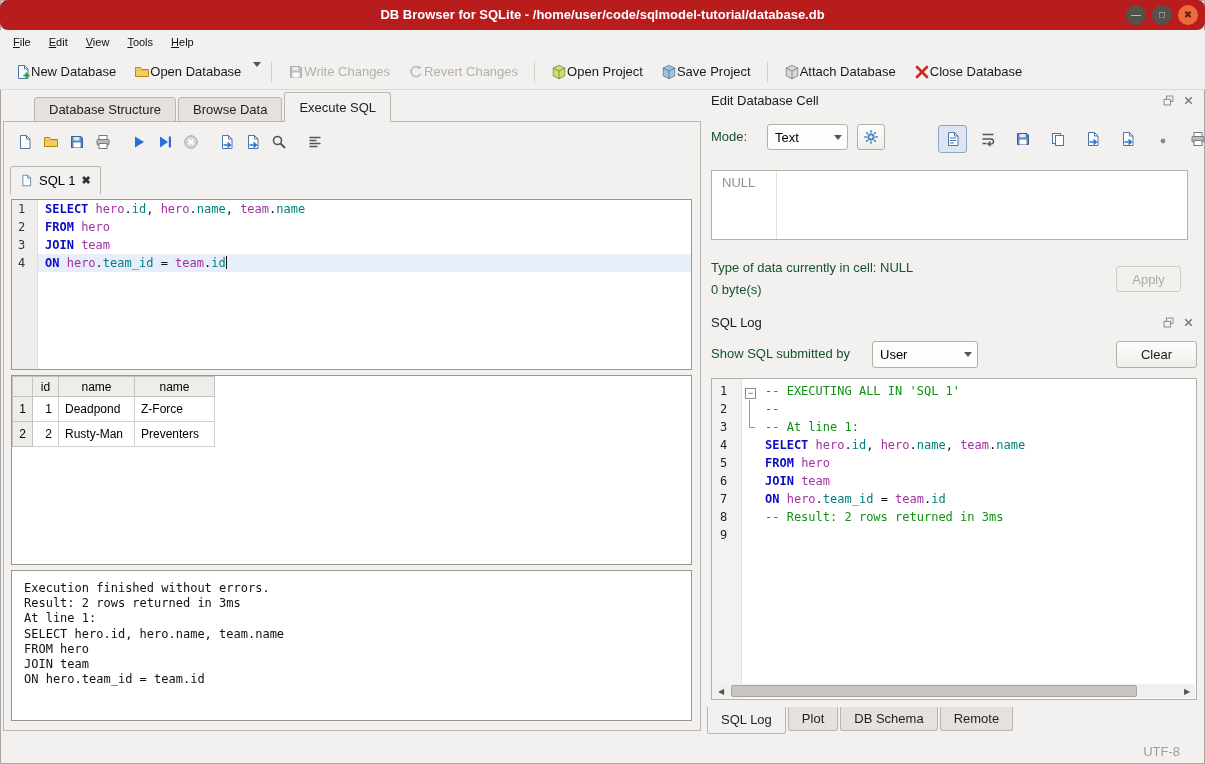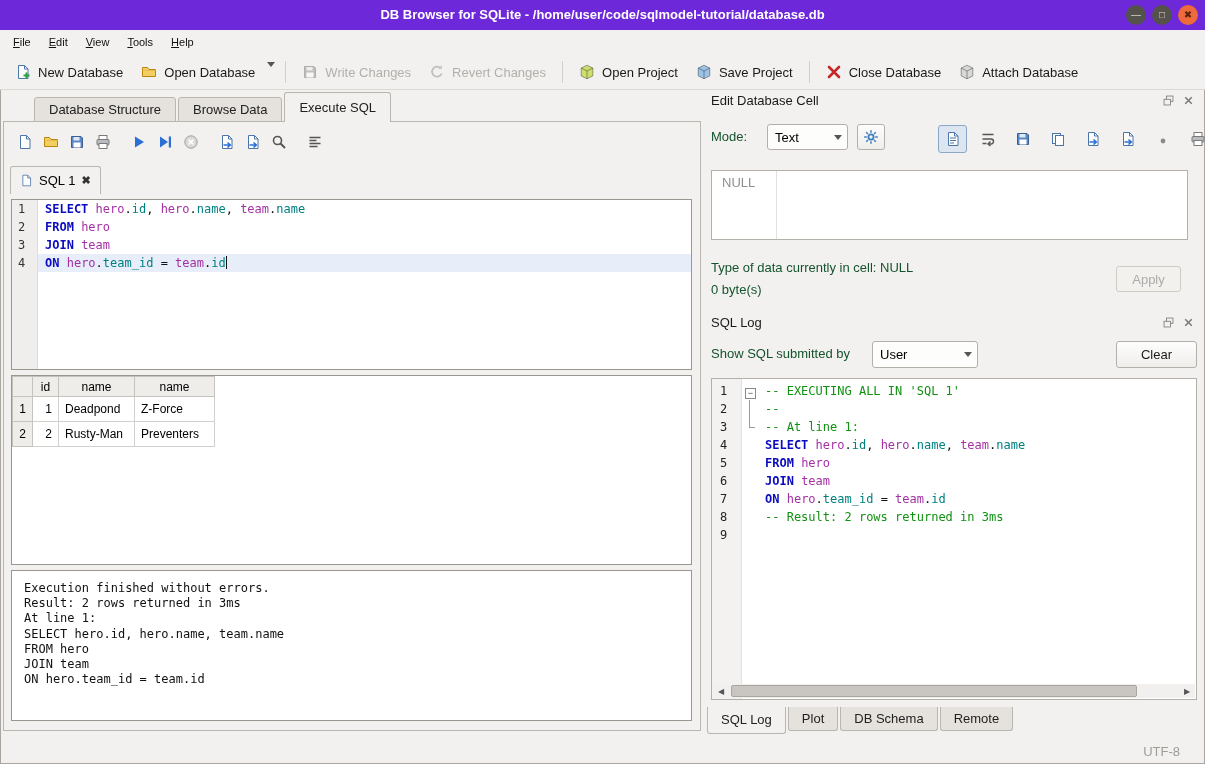--- a/index.html
+++ b/index.html
@@ -5,34 +5,34 @@
   html,body{margin:0;padding:0;}
   body{
     width:1205px;height:764px;position:relative;overflow:hidden;
     font-family:"Liberation Sans",sans-serif;background:#f2f1ef;
     box-shadow:inset 0 0 0 1px #aaa59e;
     --kw:#0b0bc0;--tbl:#a431a4;--fld:#008080;--cmt:#119111;
   }
   .ic{width:16px;height:16px;display:block;}
   .ic-sm{width:13px;height:13px;display:block;}
   
-  .titlebar{position:absolute;left:0;top:0;width:100%;height:30px;background:#6d28d9;
-    color:#fff;font-weight:bold;font-size:13px;line-height:30px;text-align:center;}
+  .titlebar{position:absolute;left:0;top:0;width:100%;height:30px;background:#b91c1c;
+    color:#fff;font-weight:bold;font-size:13px;line-height:30px;text-align:center;border-radius:8px;}
   .winbtns{position:absolute;right:7px;top:5px;display:flex;gap:6px;}
   .winbtn{width:20px;height:20px;border-radius:50%;background:#54524b;color:#d6d3cc;
     font-size:10px;line-height:19px;text-align:center;font-weight:normal;}
   .winbtn.close{background:#ef6a3a;color:#5a2410;}
   
   .menubar{position:absolute;left:0;top:30px;width:100%;height:24px;background:#f2f1ef;display:flex;align-items:center;padding-left:4px;box-sizing:border-box;}
   .menu-item{display:inline-block;padding:3px 9px;font-size:11px;color:#111;}
   .menu-item::first-letter{text-decoration:underline;}
   
   .toolbar{position:absolute;left:0;top:54px;width:100%;height:36px;background:#f2f1ef;
     border-bottom:1px solid #dbd8d2;display:flex;align-items:center;padding-left:6px;box-sizing:border-box;}
-  .tbtn{display:flex;align-items:flex-end;gap:7px;padding:6px 9px;font-size:13px;color:#1a1a1a;border-radius:3px;}
+  .tbtn{display:flex;align-items:center;gap:0;padding:6px 9px;font-size:13px;color:#1a1a1a;border-radius:3px;}
   .tbtn.disabled{color:#b3b0ab;}
   .tbtn.disabled .ic{filter:grayscale(1) opacity(.45);}
   .tdrop{padding:6px 3px;font-size:9px;color:#444;}
   .tsep{width:1px;height:22px;background:#d3d0ca;margin:0 7px;}
   
   .main-tabs{position:absolute;left:4px;top:92px;height:30px;display:flex;align-items:flex-end;z-index:5;margin-left:30px;}
   .tab{height:23px;line-height:23px;padding:0 14px;font-size:13px;background:#e5e2dd;
     border:1px solid #b9b6b0;border-bottom:1px solid #b9b6b0;margin-right:2px;border-radius:3px 3px 0 0;color:#222;}
   .tab.active{height:29px;line-height:29px;background:#f2f1ef;border-bottom:none;}
   .left-frame{position:absolute;left:3px;top:121px;width:698px;height:610px;border:1px solid #b9b6b0;background:#f2f1ef;box-sizing:border-box;}
@@ -249,30 +249,30 @@
     <span>Open Project</span>
   </div>
   <div class="tbtn">
     <svg class="ic" style="color:#9cc3e6">
         <use href="#i-cube"></use>
       </svg>
     <span>Save Project</span>
   </div>
   <div class="tsep"></div>
   <div class="tbtn">
+    <svg class="ic" style="color:#d8d8d8">
+        <use href="#i-cube"></use>
+      </svg>
+    <span>Attach Database</span>
+  </div>
+  <div class="tbtn">
     <svg class="ic">
         <use href="#i-xred"></use>
       </svg>
     <span>Close Database</span>
-  </div>
-  <div class="tbtn">
-    <svg class="ic" style="color:#d8d8d8">
-        <use href="#i-cube"></use>
-      </svg>
-    <span>Attach Database</span>
   </div>
 </div>
 
 <div class="main-tabs">
   <div class="tab">Database Structure</div>
   <div class="tab">Browse Data</div>
   <div class="tab active">Execute SQL</div>
 </div>
 
 <div class="left-frame">

